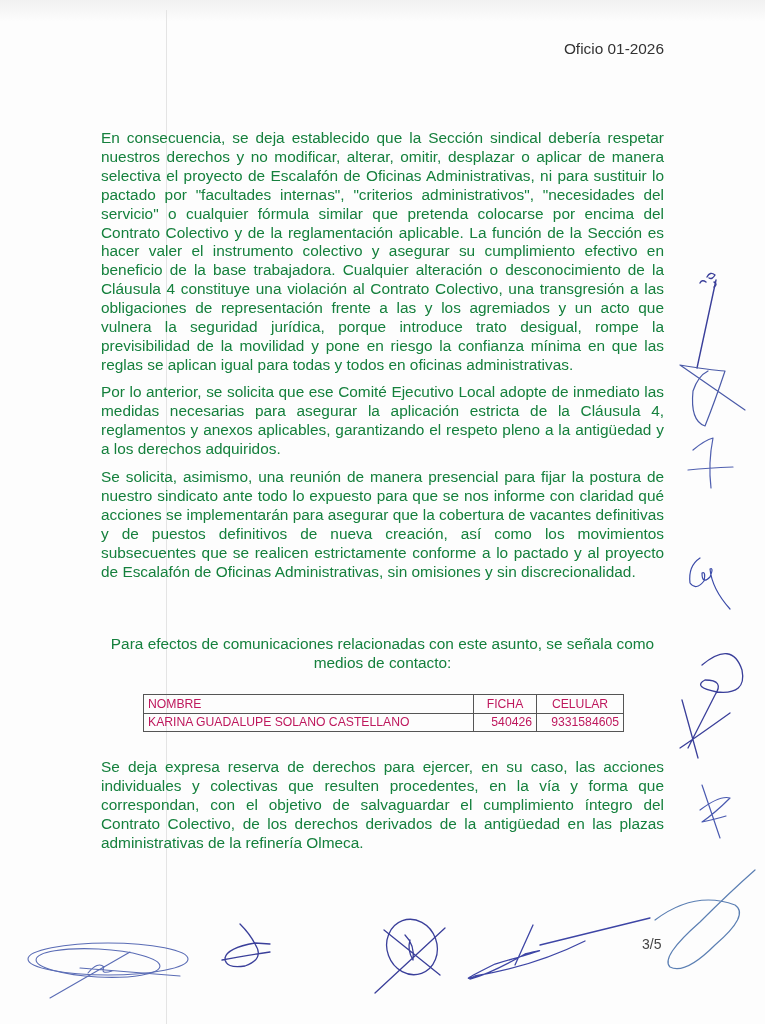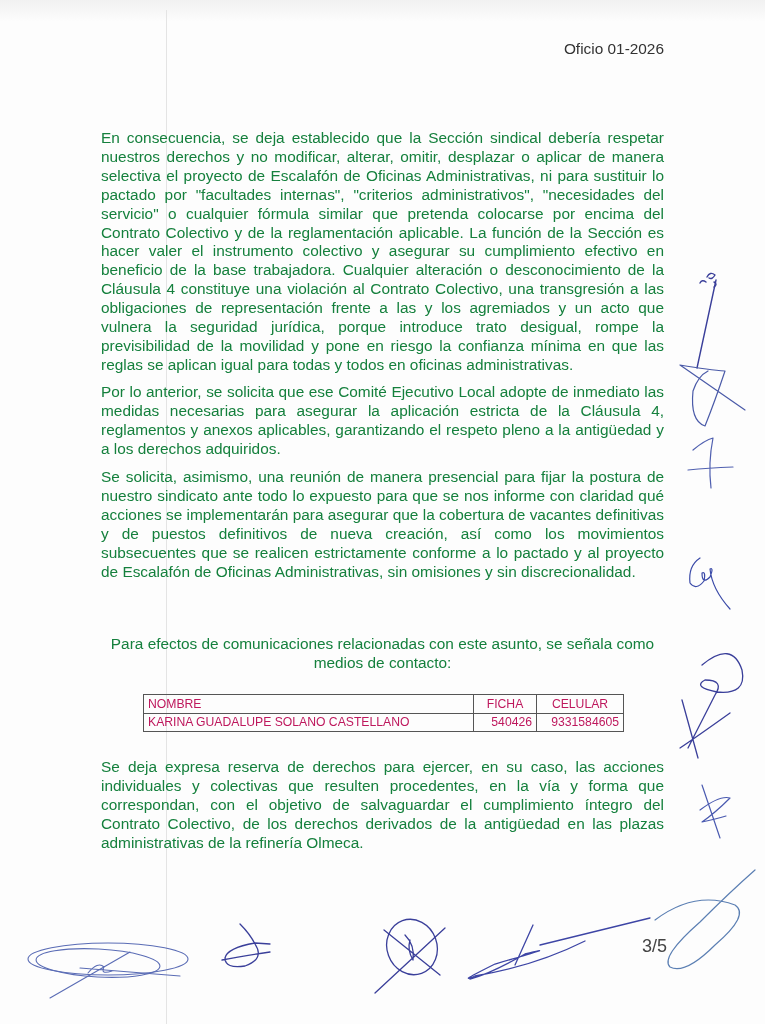--- a/index.html
+++ b/index.html
@@ -18,21 +18,21 @@
   .p3 { top: 468px; }
   .p4 { top: 635px; }
   .p5 { top: 758px; }
   table.contacts { position: absolute; left: 143px; top: 694px; border-collapse: collapse;
     font-family: "Liberation Sans", sans-serif; font-size: 12.2px; color: #be185d; }
   table.contacts td { border: 1.2px solid #555; height: 17.5px; padding: 0 4px; white-space: nowrap; }
   td.c-name { width: 321px; }
   td.c-ficha { width: 54px; text-align: right; }
   td.c-cel { width: 78px; text-align: right; margin-top: 13px; }
   tr.head td.c-ficha, tr.head td.c-cel { text-align: center; }
-  .page-num { position: absolute; left: 642px; top: 936px; font-size: 18px; color: #444; }
+  .page-num { position: absolute; left: 642px; top: 936px; font-size: 14px; color: #444; }
   svg.sig { position: absolute; left: 0; top: 0; width: 765px; height: 1024px; pointer-events: none; }
   svg.sig path, svg.sig ellipse { fill: none; stroke-linecap: round; stroke-linejoin: round; }
 </style>
 </head>
 <body>
 
 <div class="top-shade"></div>
 <div class="margin-line"></div>
 
 <div class="header">

